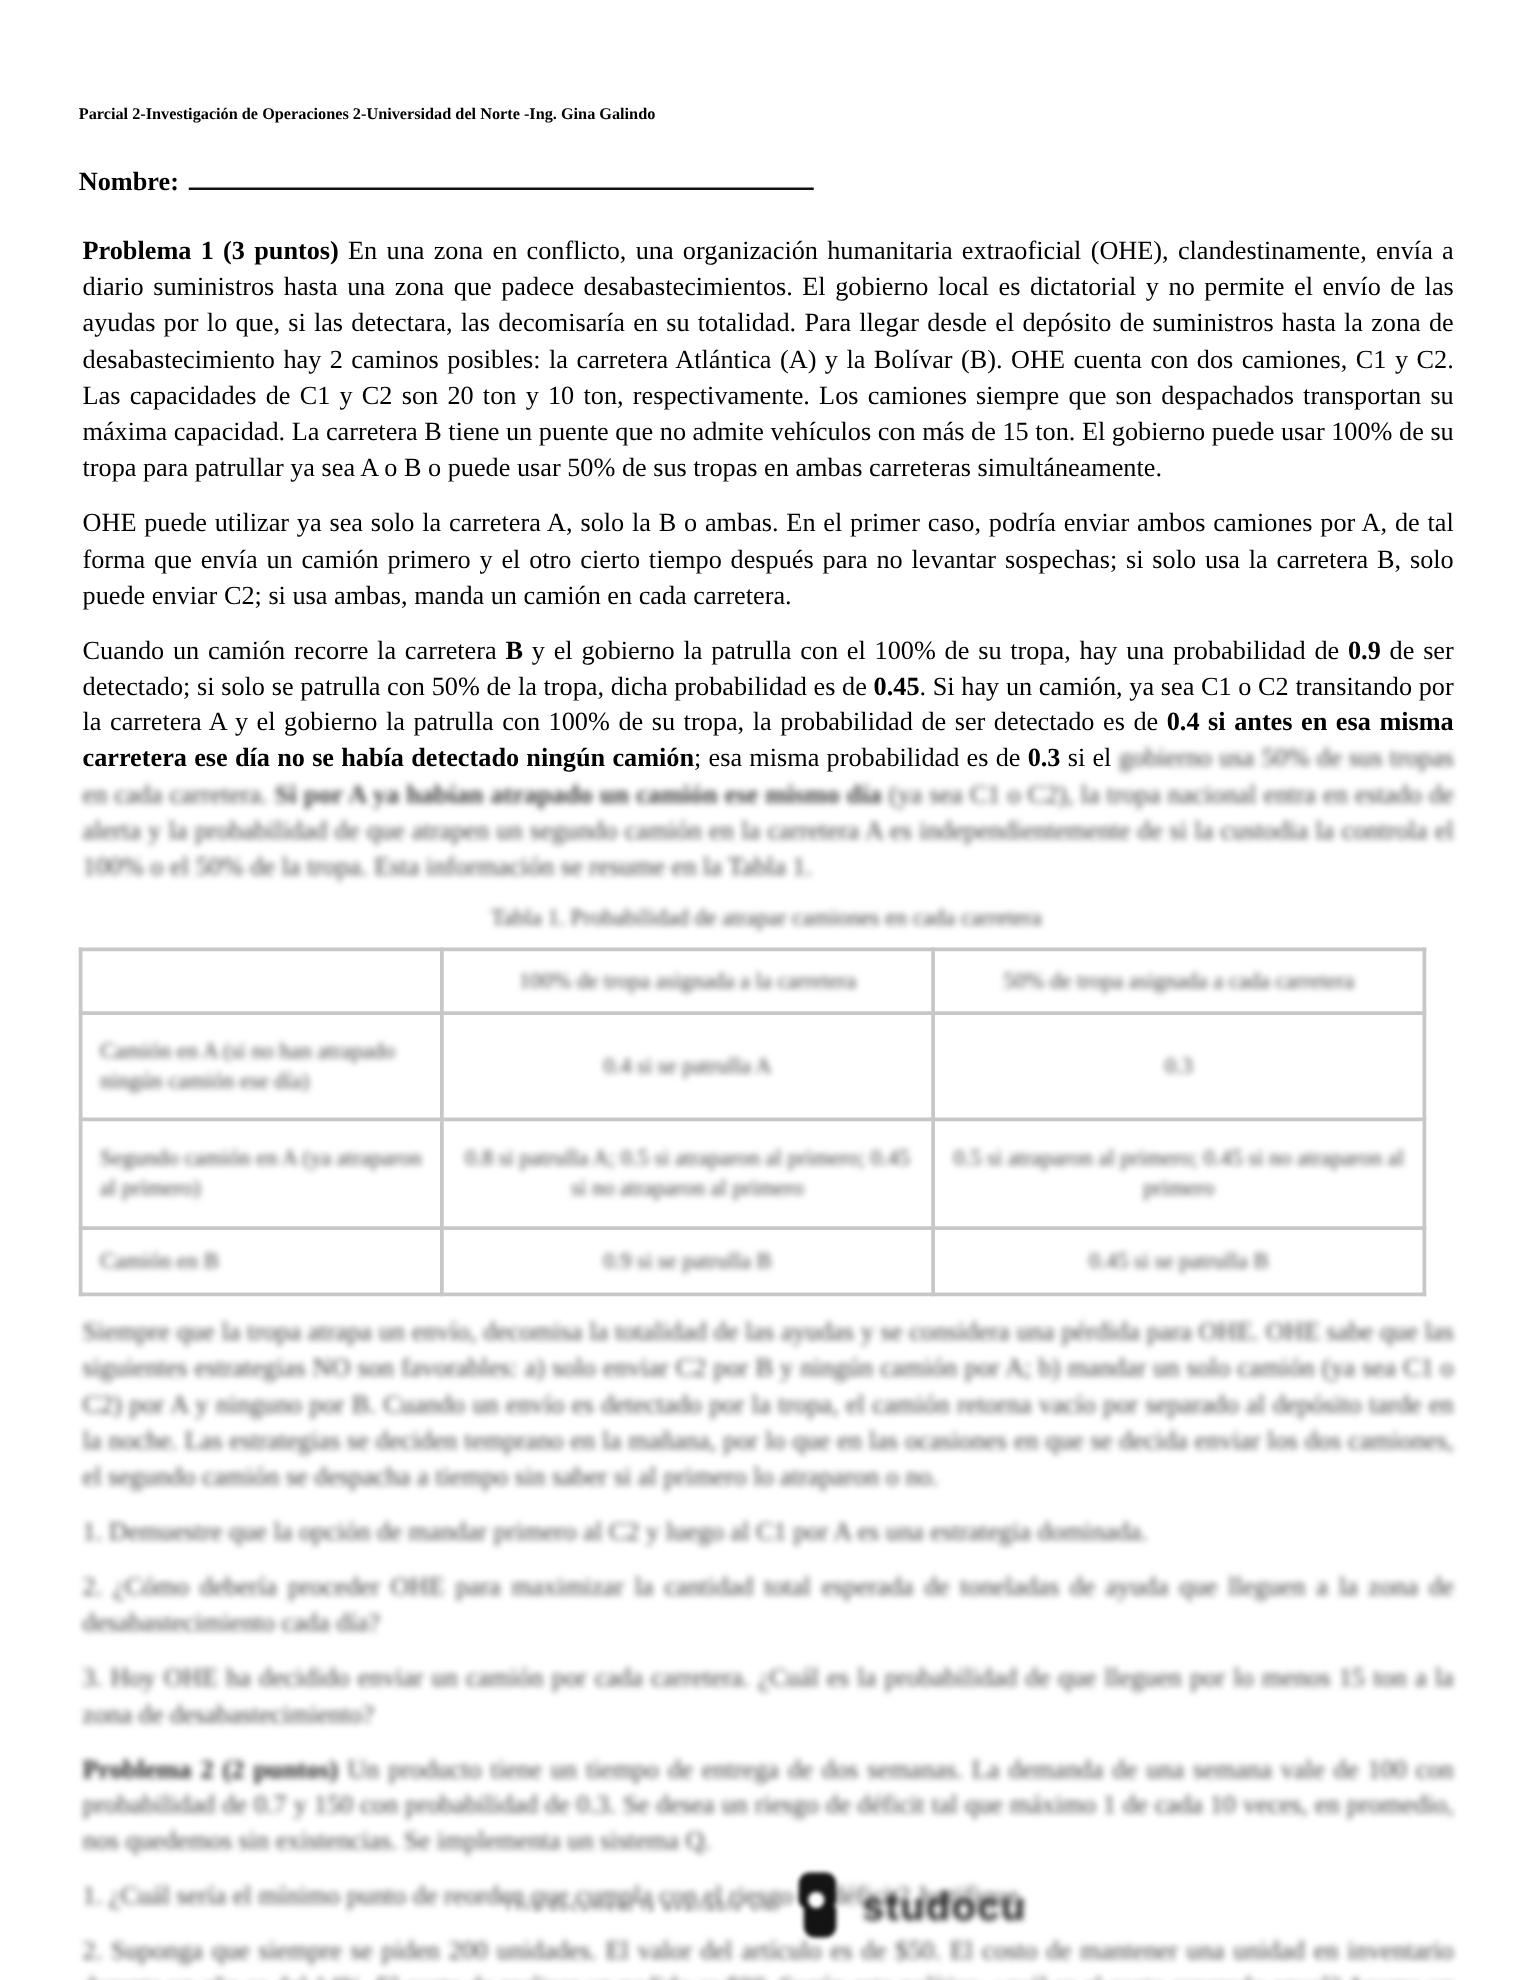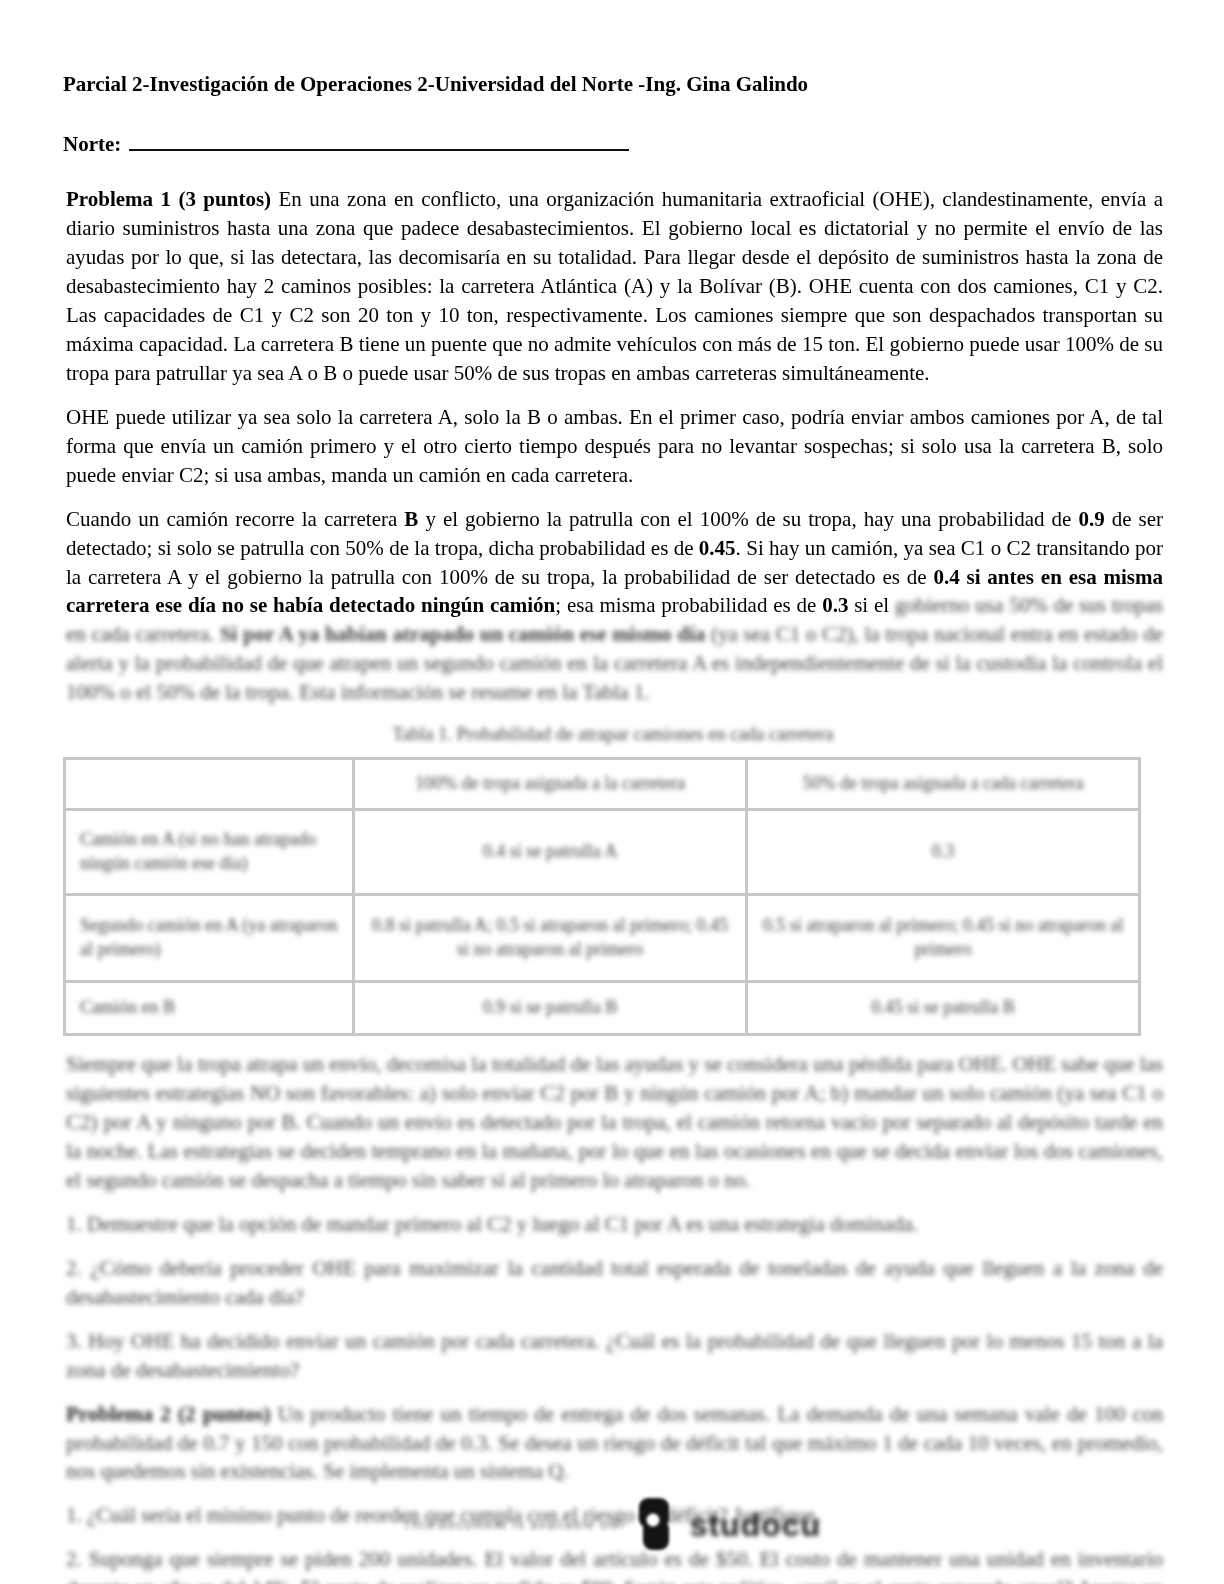--- a/index.html
+++ b/index.html
@@ -10,21 +10,21 @@
     box-sizing:border-box;
     padding:70px 61px 0 63px;
     font-family:"Liberation Serif", serif;
     font-size:21px;
     line-height:1.38;
     color:#000;
     text-align:justify;
     overflow:hidden;
   }
   .doc-title{
-    font-size:21px;font-weight:bold;margin:0 0 30px 0;text-align:left;
+    font-size:13px;font-weight:bold;margin:12px 0 30px 0;text-align:left;
   }
   .name-line{margin:0 0 26px 0;text-align:left;}
   .name-label{font-weight:bold;}
   .name-underline{
     display:inline-block;width:500px;height:0.95em;
     border-bottom:2.5px solid #111;margin-left:8px;vertical-align:baseline;
   }
   p.para{margin:0 0 15px 3px;}
   b{font-weight:bold;}
   
@@ -66,21 +66,21 @@
   }
 </style>
 </head>
 <body>
 
 <div class="page">
 
   <div class="doc-title">Parcial 2-Investigación de Operaciones 2-Universidad del Norte -Ing. Gina Galindo</div>
 
   <div class="name-line">
-    <span class="name-label">Norte:</span><span class="name-underline"></span>
+    <span class="name-label">Nombre:</span><span class="name-underline"></span>
   </div>
 
   <p class="para"><b>Problema 1 (3 puntos)</b><span> En una zona en conflicto, una organización humanitaria extraoficial (OHE), clandestinamente, envía a diario suministros hasta una zona que padece desabastecimientos. El gobierno local es dictatorial y no permite el envío de las ayudas por lo que, si las detectara, las decomisaría en su totalidad. Para llegar desde el depósito de suministros hasta la zona de desabastecimiento hay 2 caminos posibles: la carretera Atlántica (A) y la Bolívar (B). OHE cuenta con dos camiones, C1 y C2. Las capacidades de C1 y C2 son 20 ton y 10 ton, respectivamente. Los camiones siempre que son despachados transportan su máxima capacidad. La carretera B tiene un puente que no admite vehículos con más de 15 ton. El gobierno puede usar 100% de su tropa para patrullar ya sea A o B o puede usar 50% de sus tropas en ambas carreteras simultáneamente.</span></p>
 
   <p class="para">OHE puede utilizar ya sea solo la carretera A, solo la B o ambas. En el primer caso, podría enviar ambos camiones por A, de tal forma que envía un camión primero y el otro cierto tiempo después para no levantar sospechas; si solo usa la carretera B, solo puede enviar C2; si usa ambas, manda un camión en cada carretera.</p>
 
   <p class="para"><span>Cuando un camión recorre la carretera </span><b>B</b><span> y el gobierno la patrulla con el 100% de su tropa, hay una probabilidad de </span><b>0.9</b><span> de ser detectado; si solo se patrulla con 50% de la tropa, dicha probabilidad es de </span><b>0.45</b><span>. Si hay un camión, ya sea C1 o C2 transitando por la carretera A y el gobierno la patrulla con 100% de su tropa, la probabilidad de ser detectado es de </span><b>0.4 si antes en esa misma carretera ese día no se había detectado ningún camión</b><span>; esa misma probabilidad es de </span><b>0.3</b><span> si el </span><span class="blur">gobierno usa 50% de sus tropas en cada carretera. </span><b class="blur">Si por A ya habían atrapado un camión ese mismo día</b><span class="blur"> (ya sea C1 o C2), la tropa nacional entra en estado de alerta y la probabilidad de que atrapen un segundo camión en la carretera A es independientemente de si la custodia la controla el 100% o el 50% de la tropa. Esta información se resume en la Tabla 1.</span></p>
 
   <div class="tbl-caption blur">Tabla 1. Probabilidad de atrapar camiones en cada carretera</div>
 

